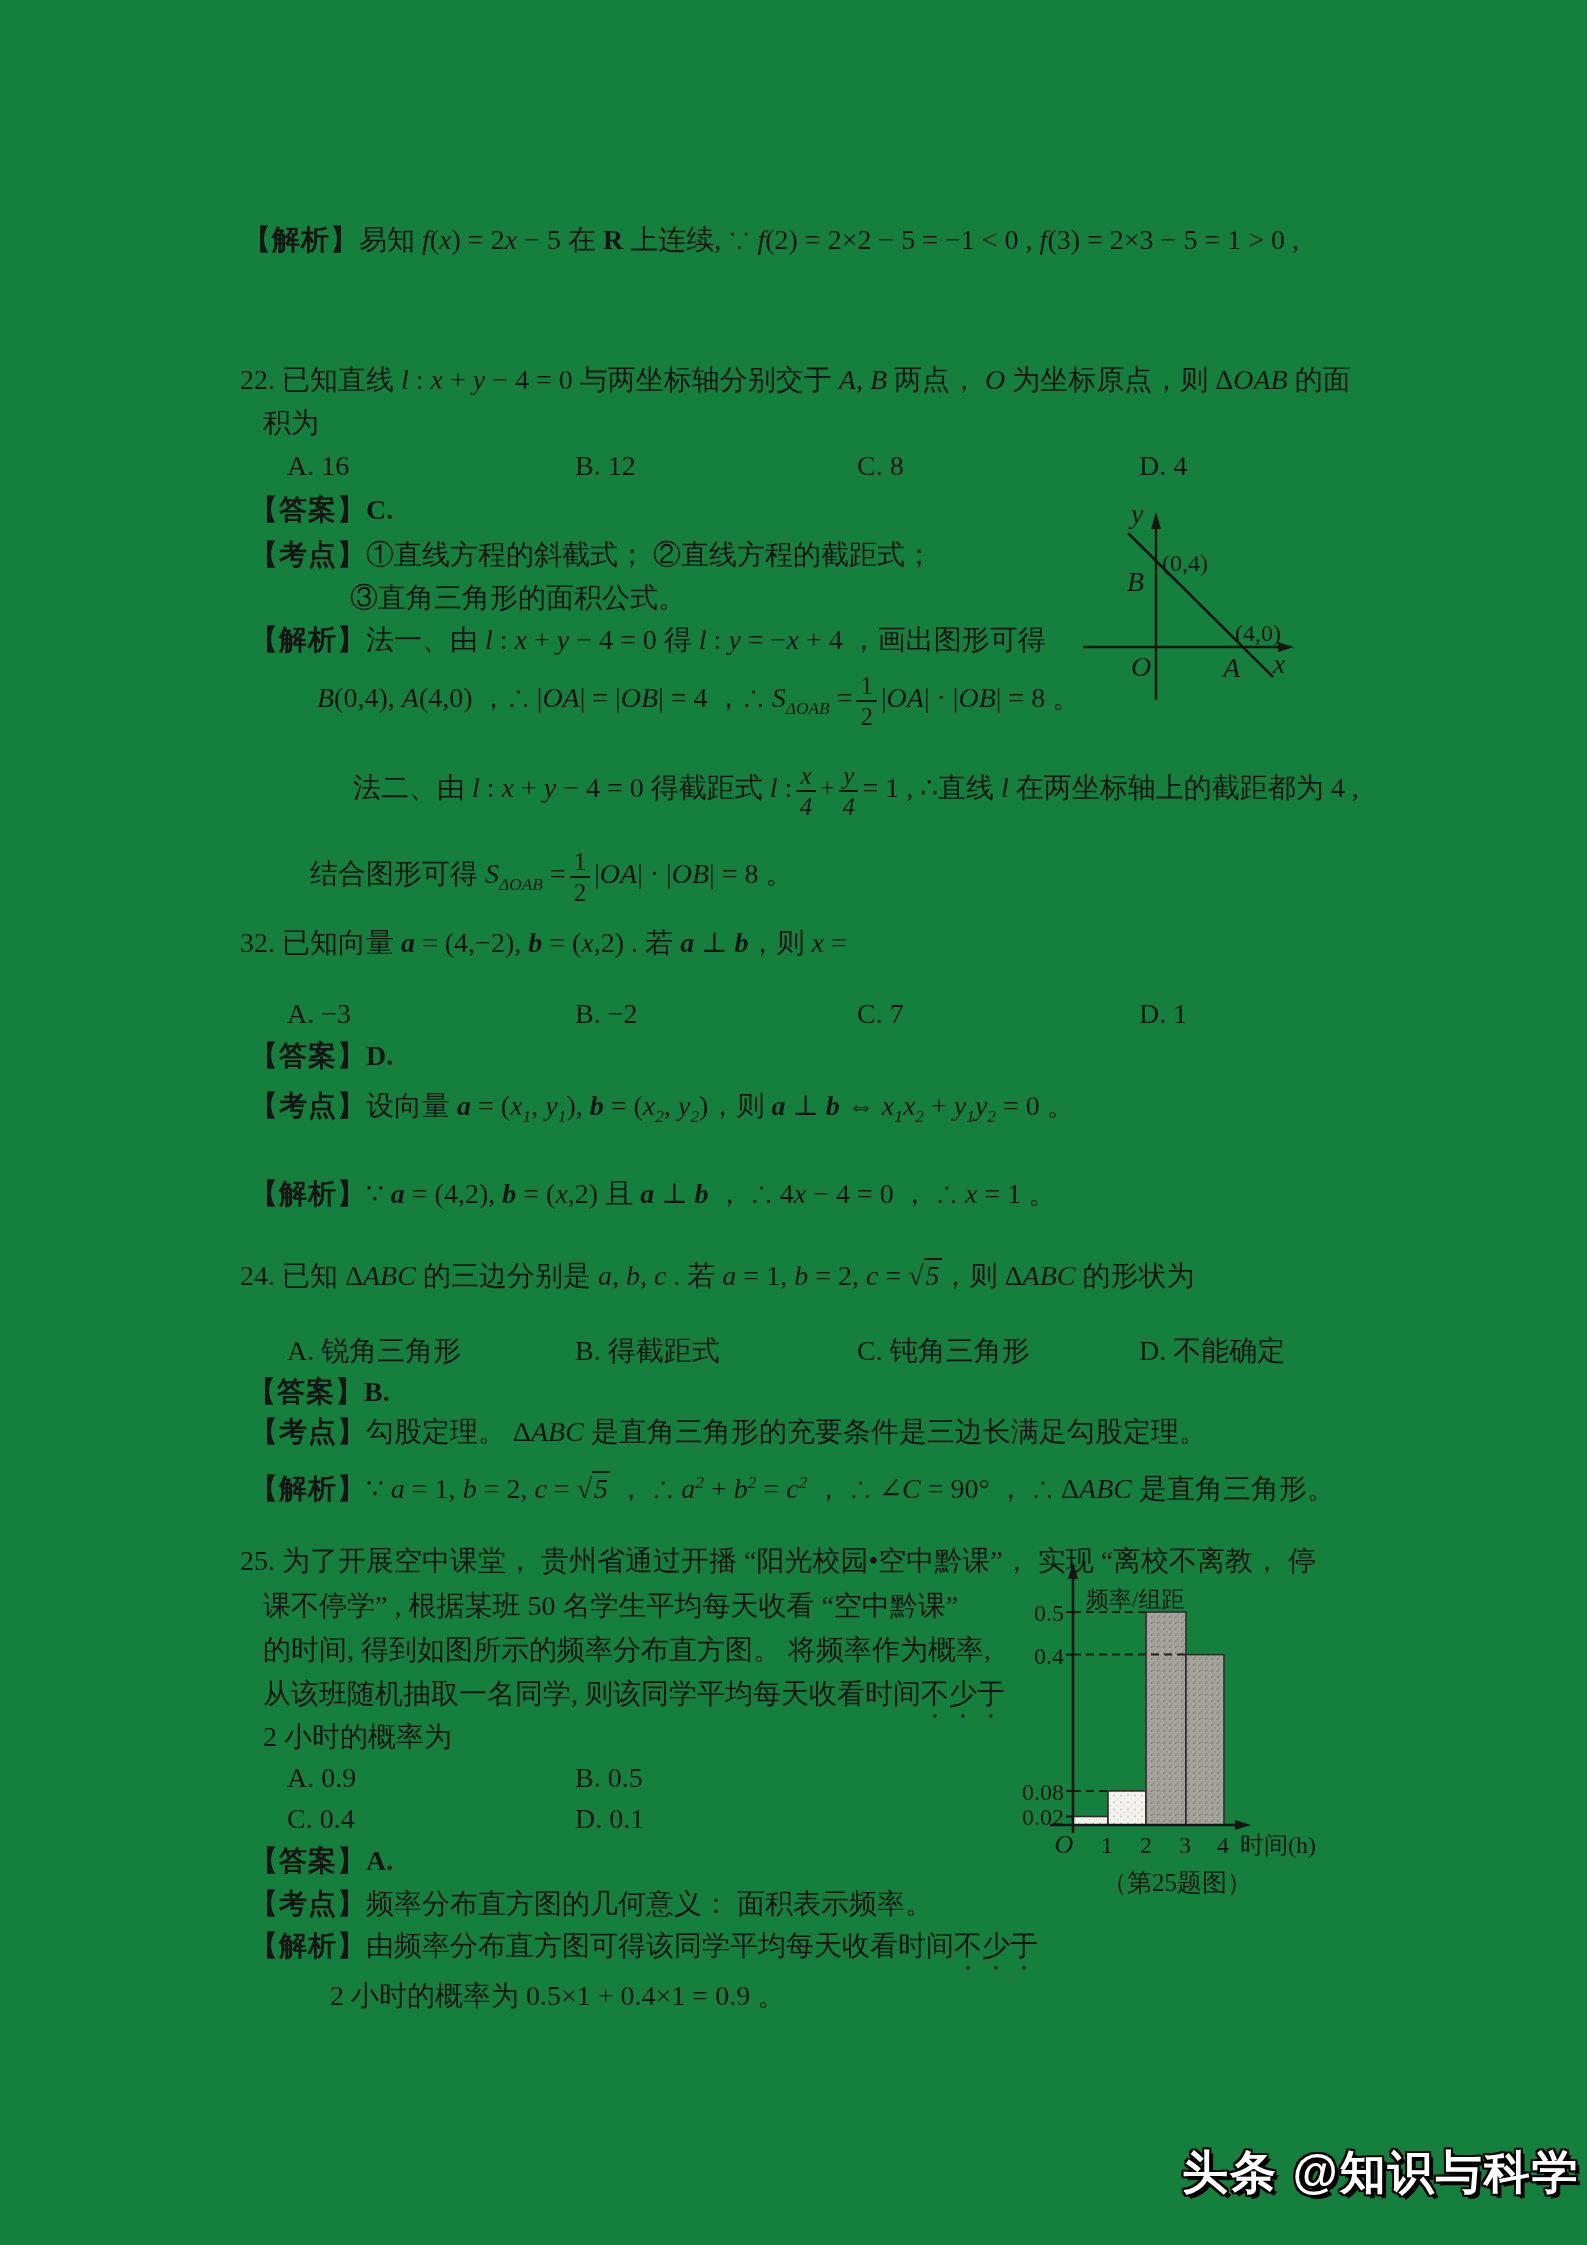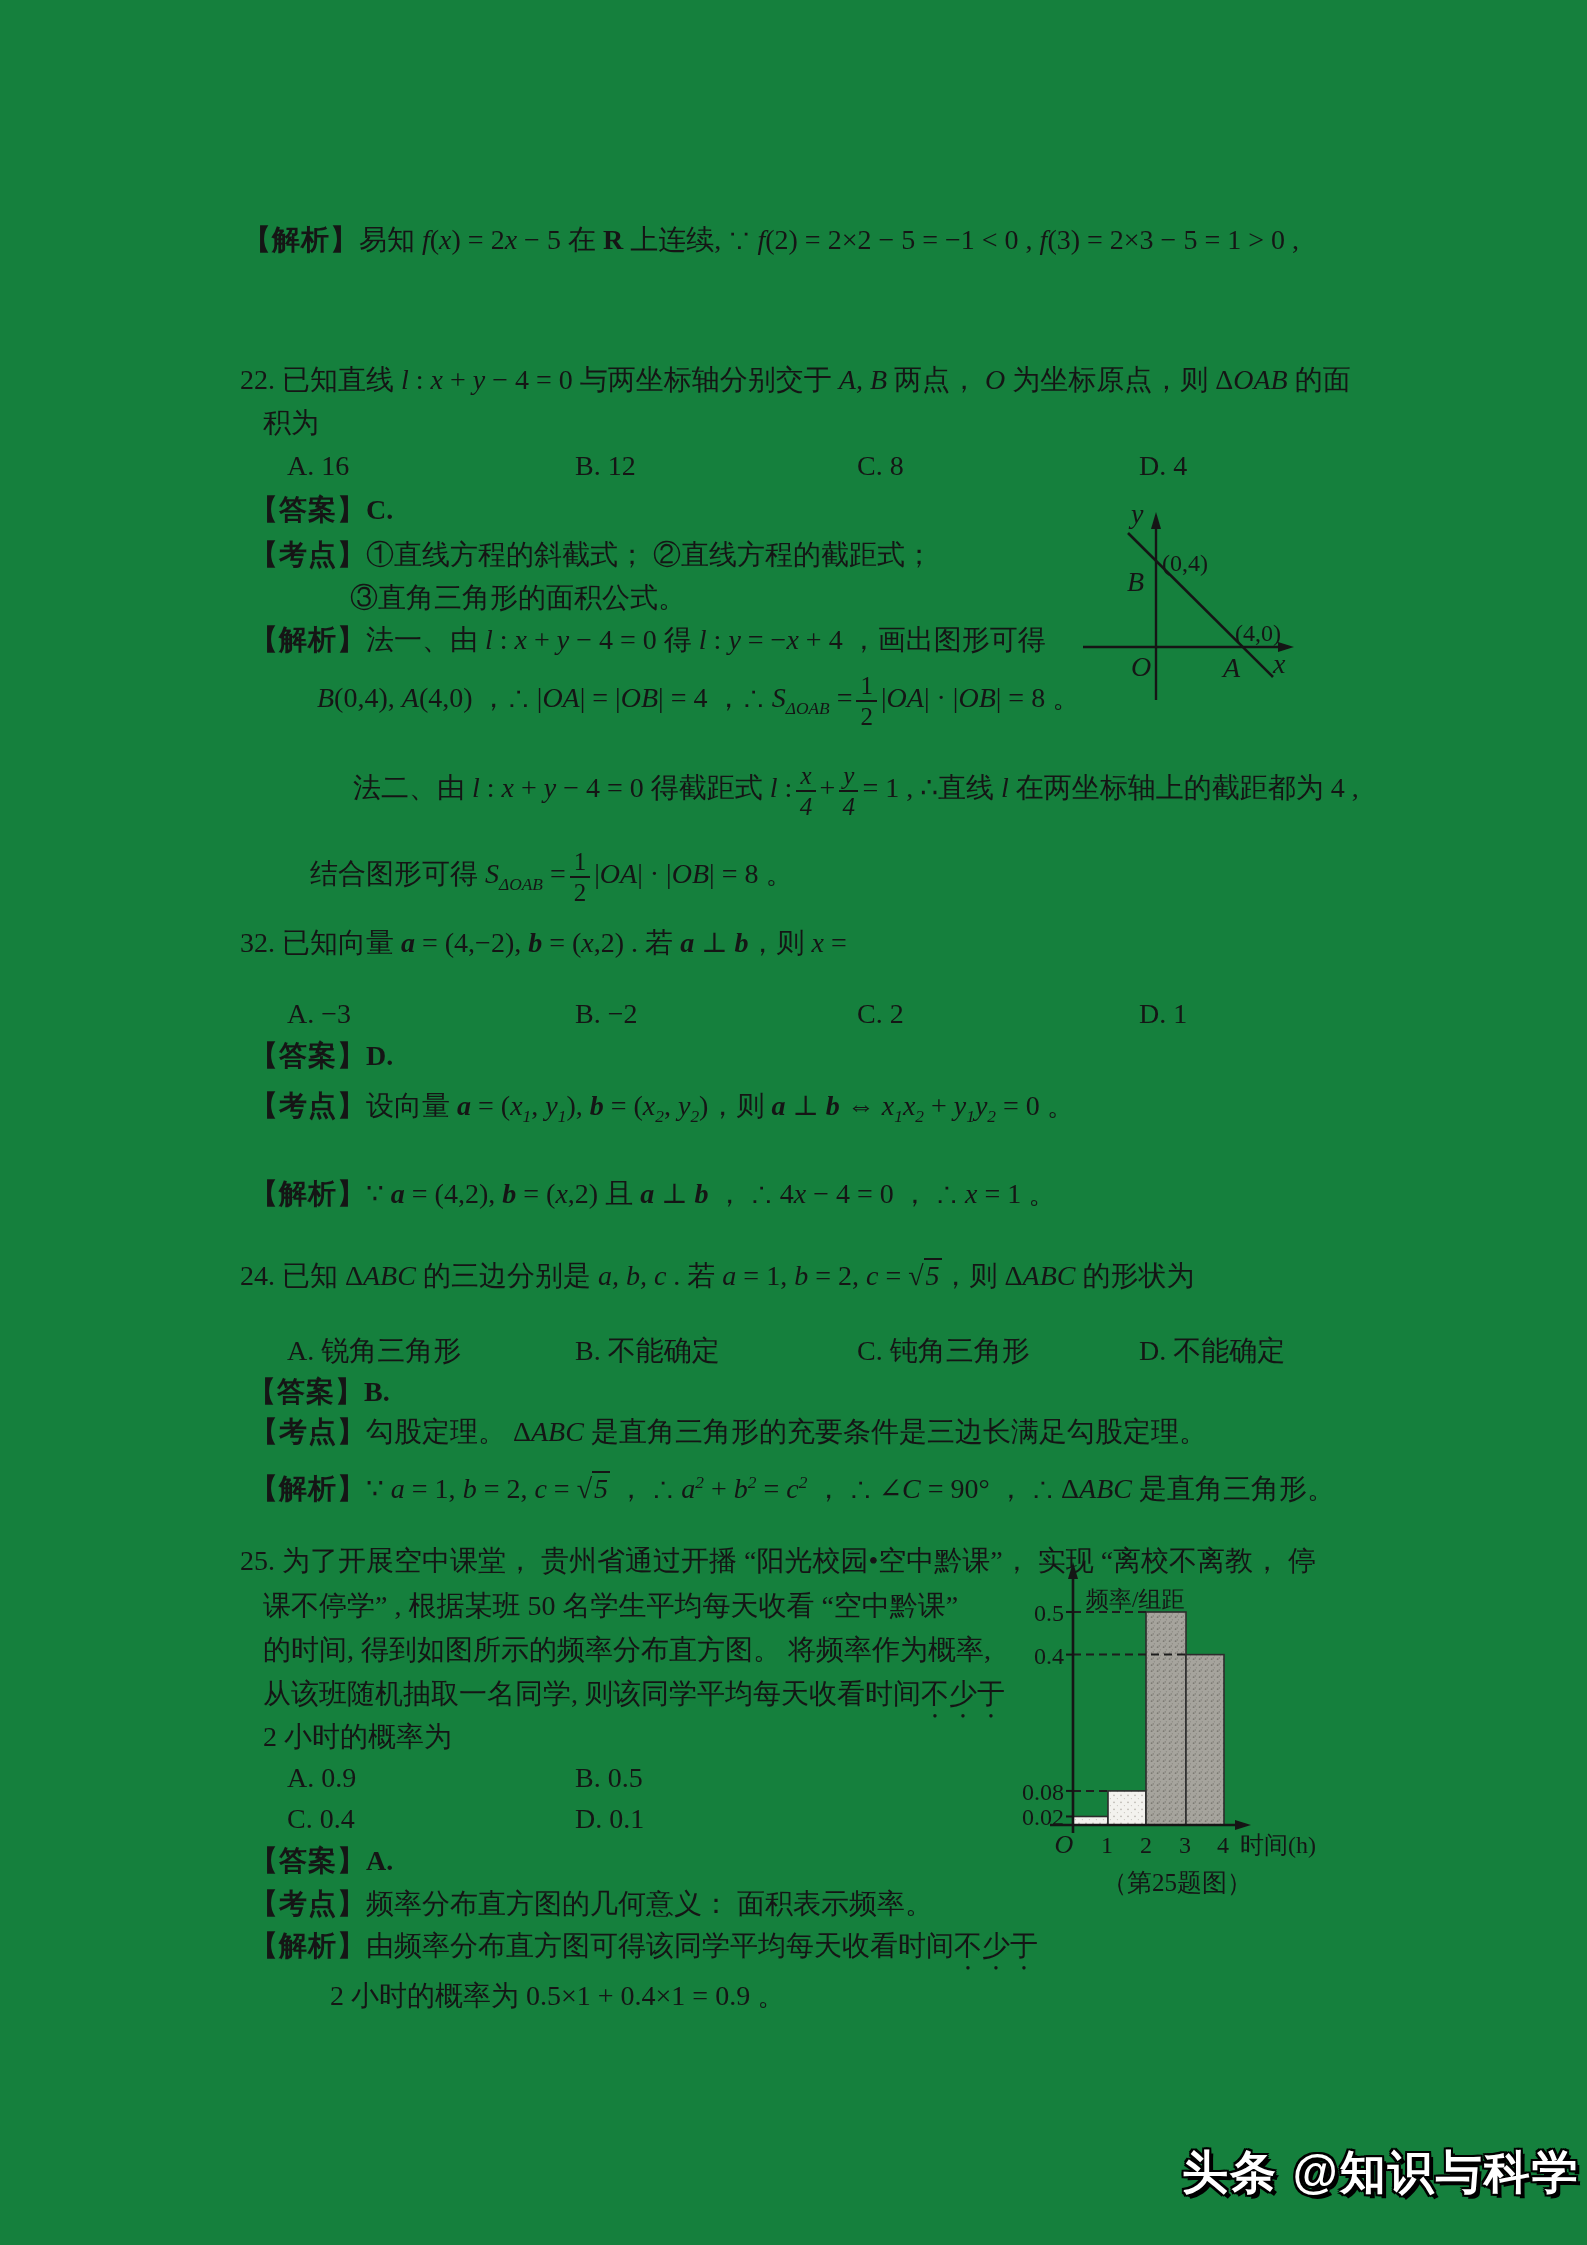--- a/index.html
+++ b/index.html
@@ -61,29 +61,29 @@
     <text class="it" x="52" y="96" font-size="28">B</text>
     <text x="160" y="146" font-size="24">(4,0)</text>
     <text class="it" x="56" y="181" font-size="28">O</text>
     <text class="it" x="148" y="182" font-size="28">A</text>
     <text class="it" x="198" y="178" font-size="28">x</text>
   </svg>
 
   <div class="line" style="left:240px;top:925px"><span>32. 已知向量 </span><span class="vb">a</span><span> = (4,−2), </span><span class="vb">b</span><span> = (</span><span class="m">x</span><span>,2) .  若 </span><span class="vb">a</span><span> ⊥ </span><span class="vb">b</span><span>，则 </span><span class="m">x</span><span> =</span></div>
   <div class="line" style="left:287px;top:996px">A. −3</div>
   <div class="line" style="left:575px;top:996px">B. −2</div>
-  <div class="line" style="left:857px;top:996px">C. 2</div>
+  <div class="line" style="left:857px;top:996px">C. 7</div>
   <div class="line" style="left:1139px;top:996px">D. 1</div>
   <div class="line" style="left:250px;top:1038px"><span class="hd">【答案】</span><span class="bd">D.</span></div>
   <div class="line" style="left:250px;top:1088px"><span class="hd">【考点】</span><span>设向量 </span><span class="vb">a</span><span> = (</span><span class="m">x</span><sub class="sb">1</sub><span>, </span><span class="m">y</span><sub class="sb">1</sub><span>), </span><span class="vb">b</span><span> = (</span><span class="m">x</span><sub class="sb">2</sub><span>, </span><span class="m">y</span><sub class="sb">2</sub><span>)，则 </span><span class="vb">a</span><span> ⊥ </span><span class="vb">b</span><span> ⇔ </span><span class="m">x</span><sub class="sb">1</sub><span class="m">x</span><sub class="sb">2</sub><span> + </span><span class="m">y</span><sub class="sb">1</sub><span class="m">y</span><sub class="sb">2</sub><span> = 0 。</span></div>
   <div class="line" style="left:250px;top:1176px"><span class="hd">【解析】</span><span>∵ </span><span class="vb">a</span><span> = (4,2), </span><span class="vb">b</span><span> = (</span><span class="m">x</span><span>,2) 且 </span><span class="vb">a</span><span> ⊥ </span><span class="vb">b</span><span> ， ∴ 4</span><span class="m">x</span><span> − 4 = 0 ， ∴ </span><span class="m">x</span><span> = 1 。</span></div>
 
   <div class="line" style="left:240px;top:1258px"><span>24. 已知 Δ</span><span class="m">ABC</span><span> 的三边分别是 </span><span class="m">a, b, c</span><span> .  若 </span><span class="m">a</span><span> = 1, </span><span class="m">b</span><span> = 2, </span><span class="m">c</span><span> = </span><span class="rad"><span class="rs">√</span><span class="rb">5</span></span><span>，则 Δ</span><span class="m">ABC</span><span> 的形状为</span></div>
   <div class="line" style="left:287px;top:1333px">A. 锐角三角形</div>
-  <div class="line" style="left:575px;top:1333px">B. 不能确定</div>
+  <div class="line" style="left:575px;top:1333px">B. 得截距式</div>
   <div class="line" style="left:857px;top:1333px">C. 钝角三角形</div>
   <div class="line" style="left:1139px;top:1333px">D. 不能确定</div>
   <div class="line" style="left:248px;top:1374px"><span class="hd">【答案】</span><span class="bd">B.</span></div>
   <div class="line" style="left:250px;top:1414px"><span class="hd">【考点】</span><span>勾股定理。 Δ</span><span class="m">ABC</span><span> 是直角三角形的充要条件是三边长满足勾股定理。</span></div>
   <div class="line" style="left:250px;top:1465px"><span class="hd">【解析】</span><span>∵ </span><span class="m">a</span><span> = 1, </span><span class="m">b</span><span> = 2, </span><span class="m">c</span><span> = </span><span class="rad"><span class="rs">√</span><span class="rb">5</span></span><span> ， ∴ </span><span class="m">a</span><sup class="sp">2</sup><span> + </span><span class="m">b</span><sup class="sp">2</sup><span> = </span><span class="m">c</span><sup class="sp">2</sup><span> ， ∴ ∠</span><span class="m">C</span><span> = 90° ， ∴ Δ</span><span class="m">ABC</span><span> 是直角三角形。</span></div>
 
   <div class="line" style="left:240px;top:1543px"><span>25. 为了开展空中课堂， 贵州省通过开播 “阳光校园•空中黔课”， 实现 “离校不离教， 停</span></div>
   <div class="line" style="left:263px;top:1588px"><span>课不停学” , 根据某班 50 名学生平均每天收看 “空中黔课”</span></div>
   <div class="line" style="left:263px;top:1632px"><span>的时间, 得到如图所示的频率分布直方图。 将频率作为概率,</span></div>
   <div class="line" style="left:263px;top:1676px"><span>从该班随机抽取一名同学, 则该同学平均每天收看时间</span><span class="emp">不少于</span></div>

